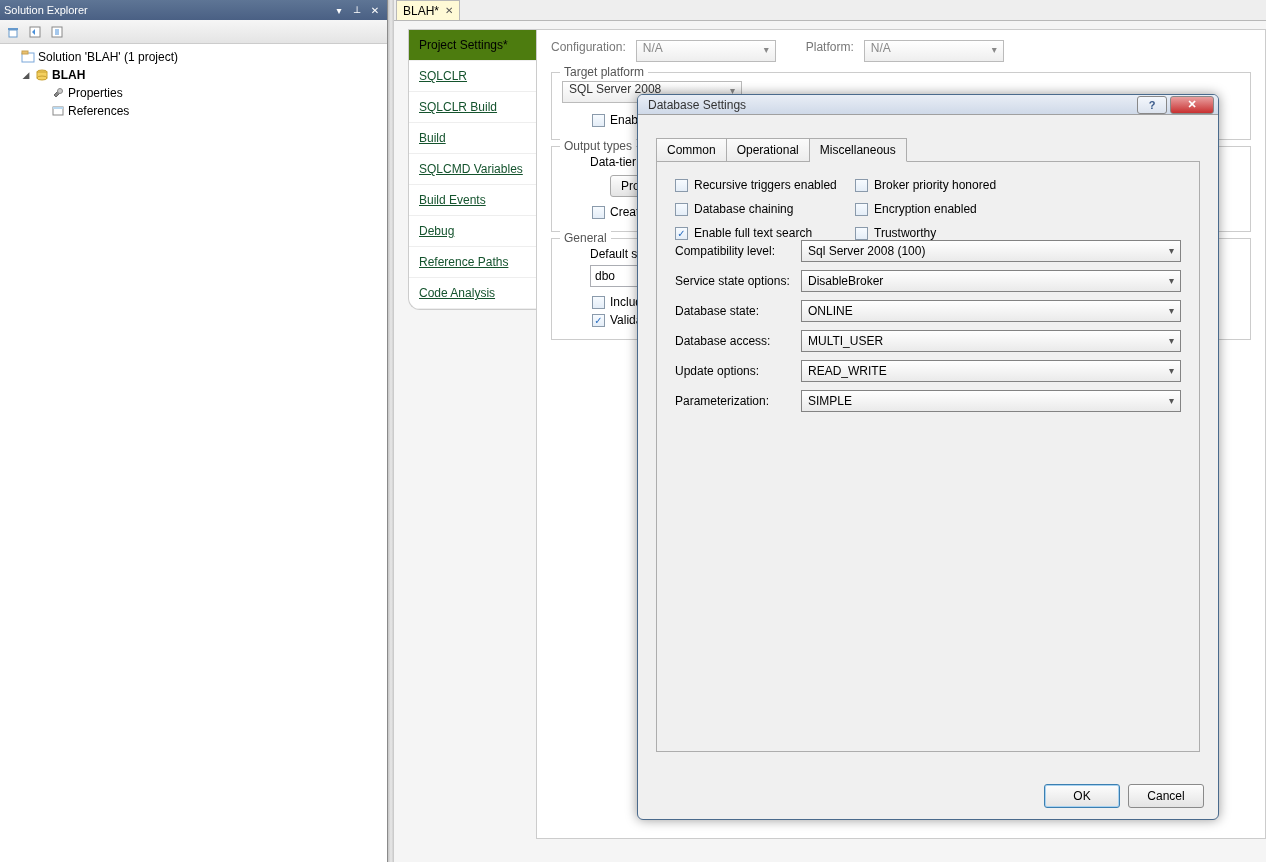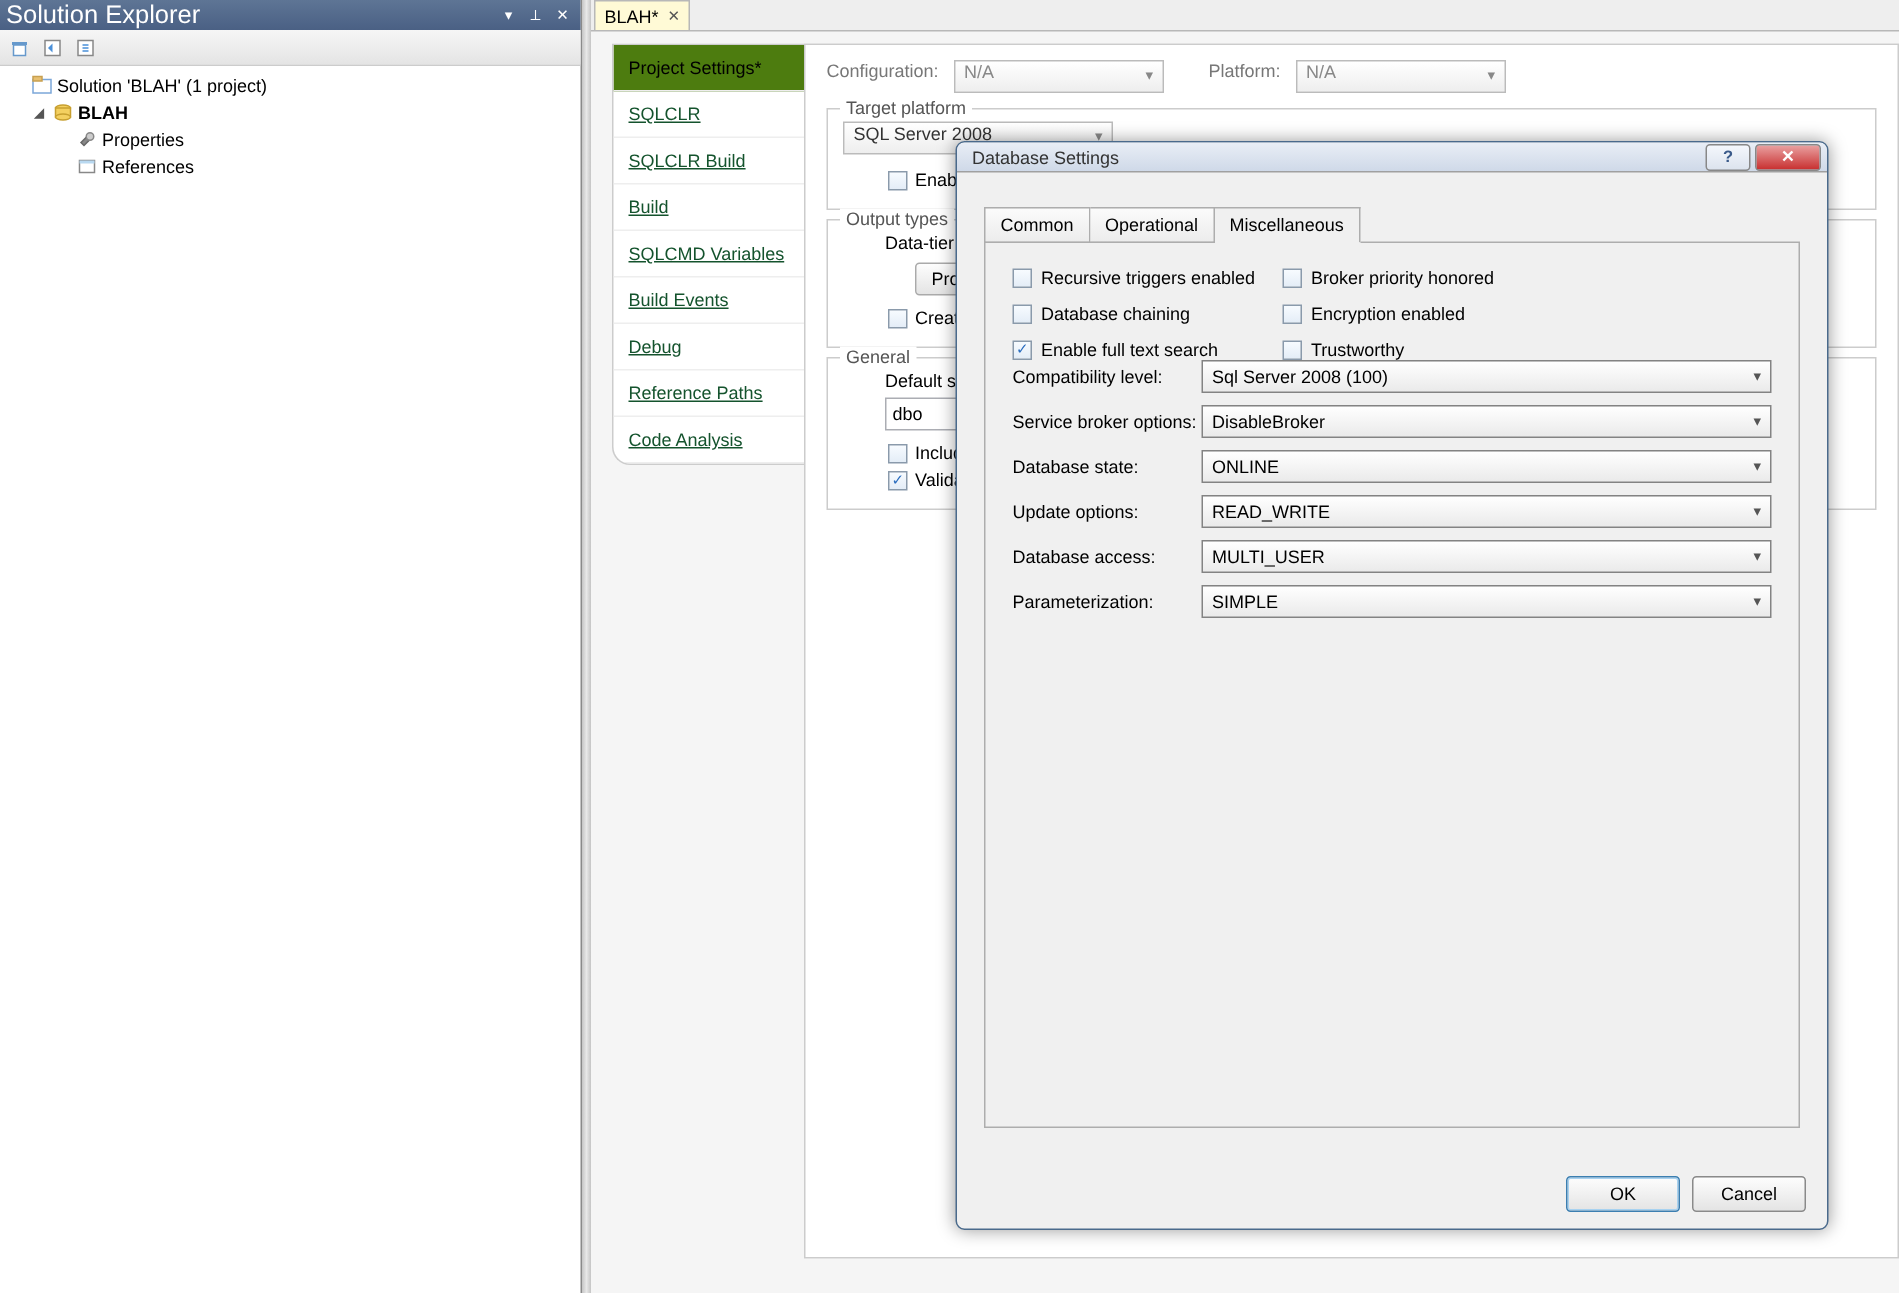--- a/index.html
+++ b/index.html
@@ -1,21 +1,21 @@
 <!DOCTYPE html>
 <html><head>
 <meta charset="utf-8">
 <style>
 * { box-sizing: border-box; font-family: 'Segoe UI', Tahoma, sans-serif; font-size: 12px; }
 body { margin: 0; padding: 0; background: #f0f0f0; width: 1266px; height: 862px; overflow: hidden; position: relative; }
 
 
 .solution-explorer { position: absolute; left: 0; top: 0; width: 388px; height: 862px; background: #fff; border-right: 1px solid #8a8a8a; }
 .se-header { height: 20px; background: linear-gradient(#5e7595, #4a6084); color: #fff; display: flex; align-items: center; padding: 0 4px; }
-.se-header-title { flex: 1; font-size: 17px; }
+.se-header-title { flex: 1; font-size: 11px; }
 .se-header-btns { display: flex; gap: 2px; }
 .se-header-btn { width: 16px; height: 14px; display: flex; align-items: center; justify-content: center; color: #fff; cursor: pointer; font-size: 10px; }
 .se-toolbar { height: 24px; background: linear-gradient(#f6f6f6, #e4e4e4); border-bottom: 1px solid #ccc; display: flex; align-items: center; padding: 0 4px; gap: 4px; }
 .se-toolbar-btn { width: 18px; height: 18px; display: flex; align-items: center; justify-content: center; cursor: pointer; }
 .se-tree { padding: 4px 2px; }
 .tree-row { display: flex; align-items: center; height: 18px; padding-left: 4px; gap: 2px; cursor: pointer; }
 .tree-row.indent1 { padding-left: 18px; }
 .tree-row.indent2 { padding-left: 48px; }
 .tree-expander { width: 12px; height: 12px; display: flex; align-items: center; justify-content: center; font-size: 9px; color: #555; }
 .tree-icon { width: 16px; height: 16px; display: flex; align-items: center; justify-content: center; }
@@ -259,41 +259,41 @@
             <span>Trustworthy</span>
           </div>
       </div>
       <div class="form-row">
         <span class="form-label">Compatibility level:</span>
         <div class="form-select">
             <span>Sql Server 2008 (100)</span>
           </div>
       </div>
       <div class="form-row">
-        <span class="form-label">Service broker options:</span>
+        <span class="form-label">Service state options:</span>
         <div class="form-select">
             <span>DisableBroker</span>
           </div>
       </div>
       <div class="form-row">
         <span class="form-label">Database state:</span>
         <div class="form-select">
             <span>ONLINE</span>
           </div>
       </div>
       <div class="form-row">
+        <span class="form-label">Database access:</span>
+        <div class="form-select">
+            <span>MULTI_USER</span>
+          </div>
+      </div>
+      <div class="form-row">
         <span class="form-label">Update options:</span>
         <div class="form-select">
             <span>READ_WRITE</span>
-          </div>
-      </div>
-      <div class="form-row">
-        <span class="form-label">Database access:</span>
-        <div class="form-select">
-            <span>MULTI_USER</span>
           </div>
       </div>
       <div class="form-row">
         <span class="form-label">Parameterization:</span>
         <div class="form-select">
             <span>SIMPLE</span>
           </div>
       </div>
     </div>
   </div>

